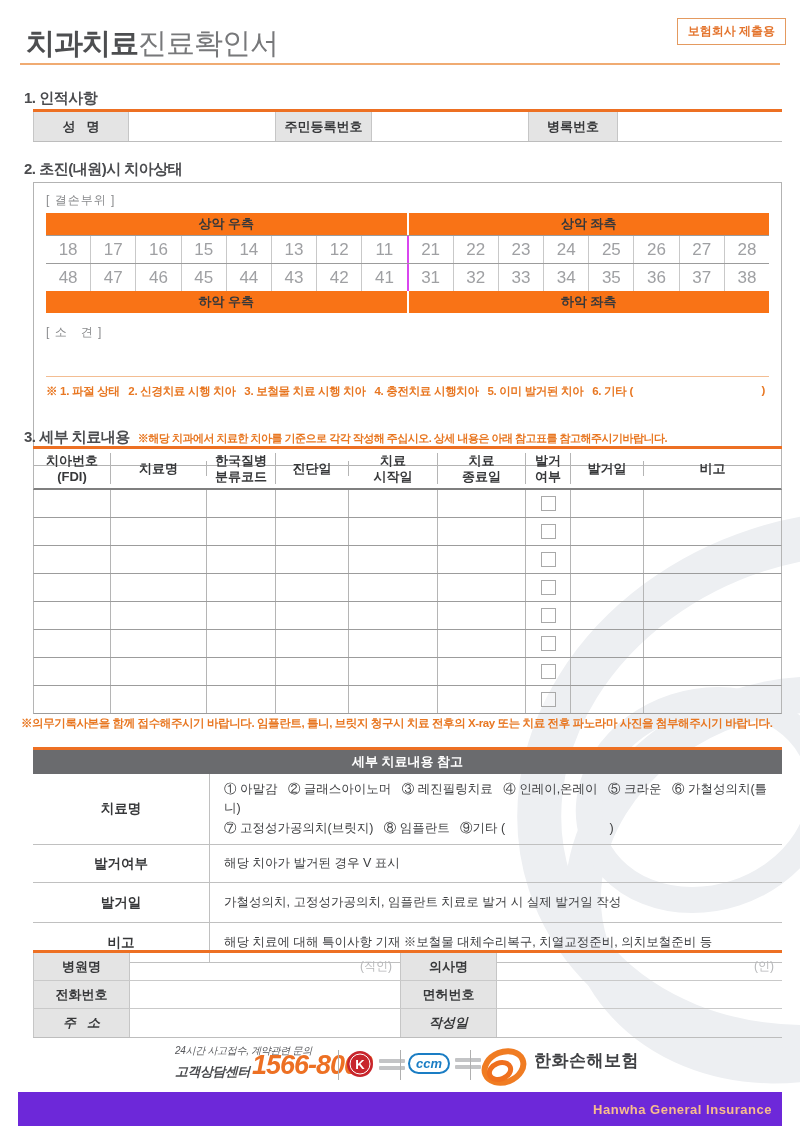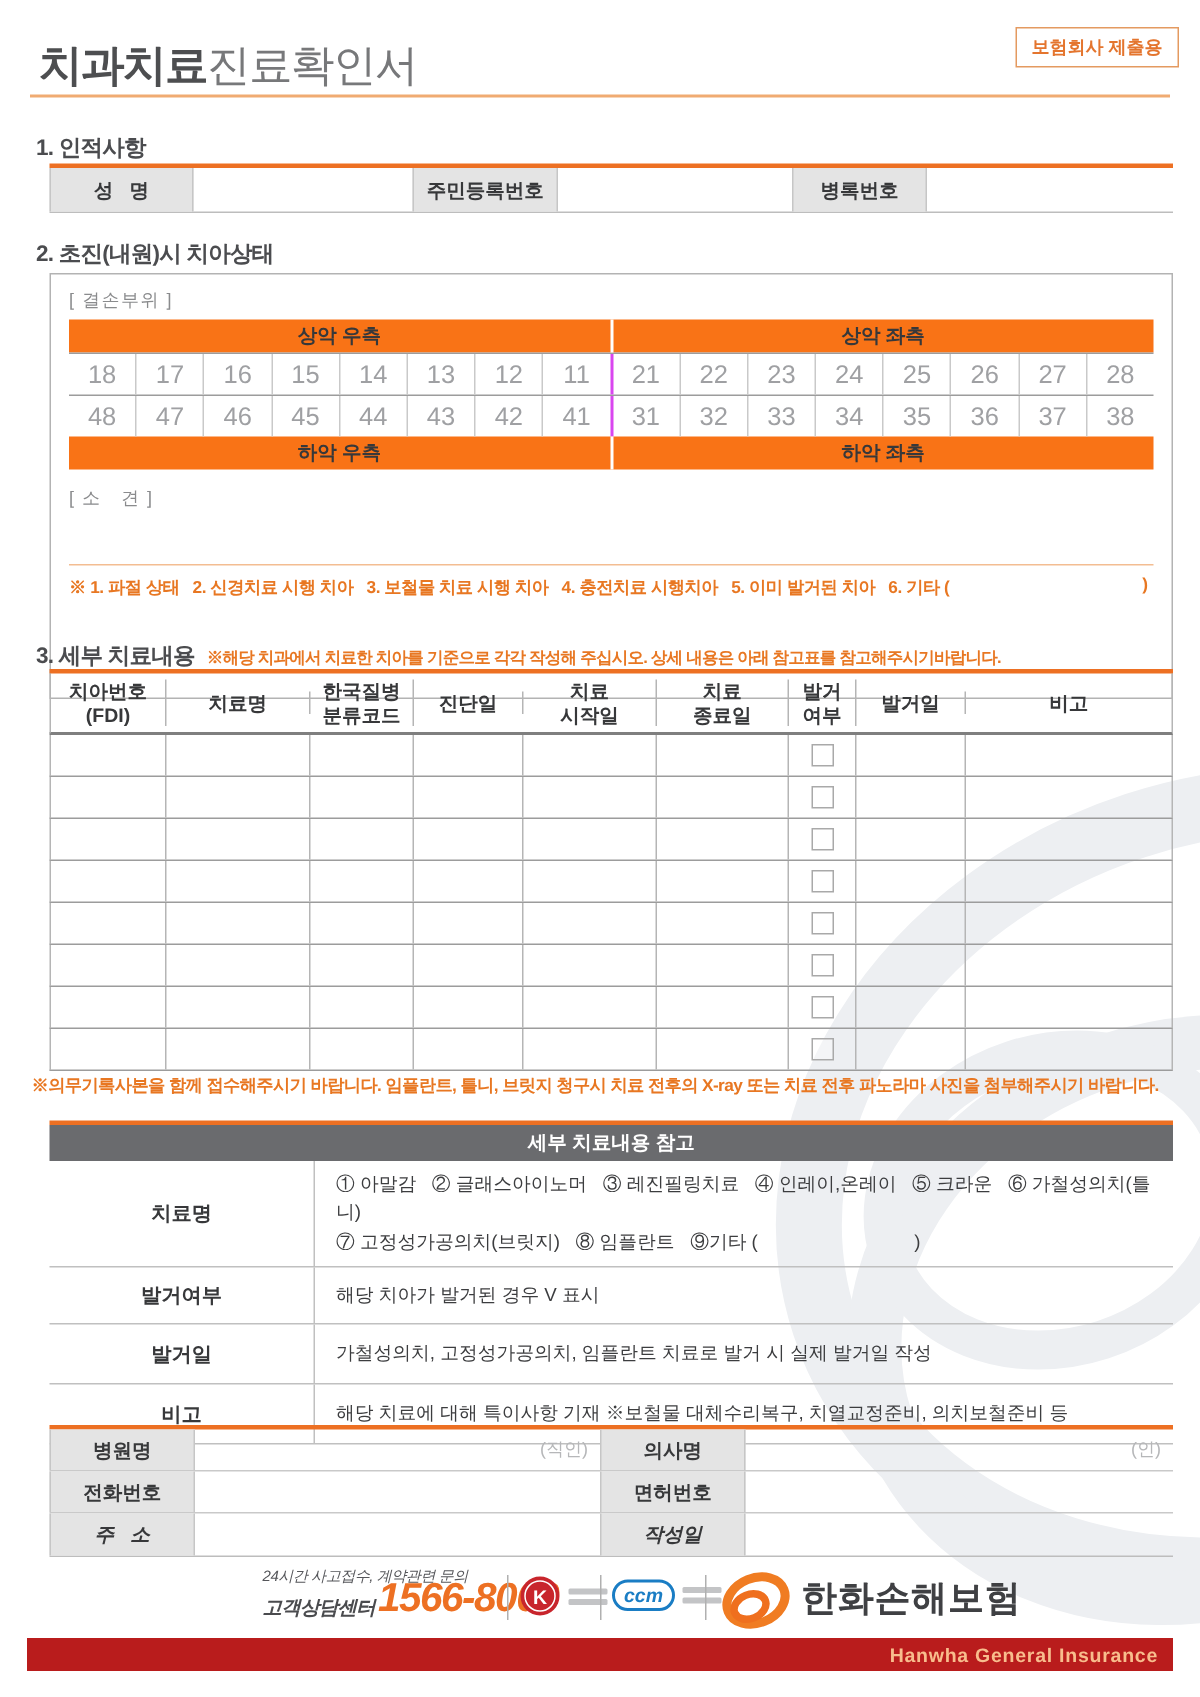--- a/index.html
+++ b/index.html
@@ -84,22 +84,22 @@
   .info .lbl{width:97px;}
   .stamp{margin-left:auto;padding-right:8px;color:#b6b7b9;font-size:12px;}
 
   
   .f-note{left:175px;top:1044px;font-size:10px;font-style:italic;color:#55565a;letter-spacing:-0.3px;}
   .f-label{left:175px;top:1063px;font-size:13px;font-weight:bold;font-style:italic;color:#4a4b4e;letter-spacing:-0.5px;}
   .f-phone{left:252px;top:1050px;font-size:27px;font-weight:bold;font-style:italic;color:#ed7023;letter-spacing:-1px;}
   .vsep{width:1px;height:30px;background:#b0b0b0;top:1050px;}
   .cap{display:flex;flex-direction:column;gap:3px;}
   .cap i{display:block;width:26px;height:4px;background:#c3c4c6;border-radius:1px;}
-  .logo-text{left:534px;top:1049px;font-size:24px;font-weight:bold;color:#3f4043;letter-spacing:0.5px;}
-  .bar{left:18px;top:1092px;width:764px;height:22px;background:#b91c1c;display:flex;
+  .logo-text{left:534px;top:1049px;font-size:17px;font-weight:bold;color:#3f4043;letter-spacing:0.5px;}
+  .bar{left:18px;top:1092px;width:764px;height:34px;background:#6d28d9;display:flex;
        align-items:center;justify-content:flex-end;padding-right:10px;box-sizing:border-box;padding-left:24px;}
   .bar span{color:#f8bd8d;font-size:13px;font-weight:bold;letter-spacing:0.5px;}
 </style>
 </head>
 <body>
 
 <div class="page">
 
   <svg class="wm" width="800" height="1131" viewBox="0 0 800 1131">
     <g fill="none" stroke="#edeff2">

